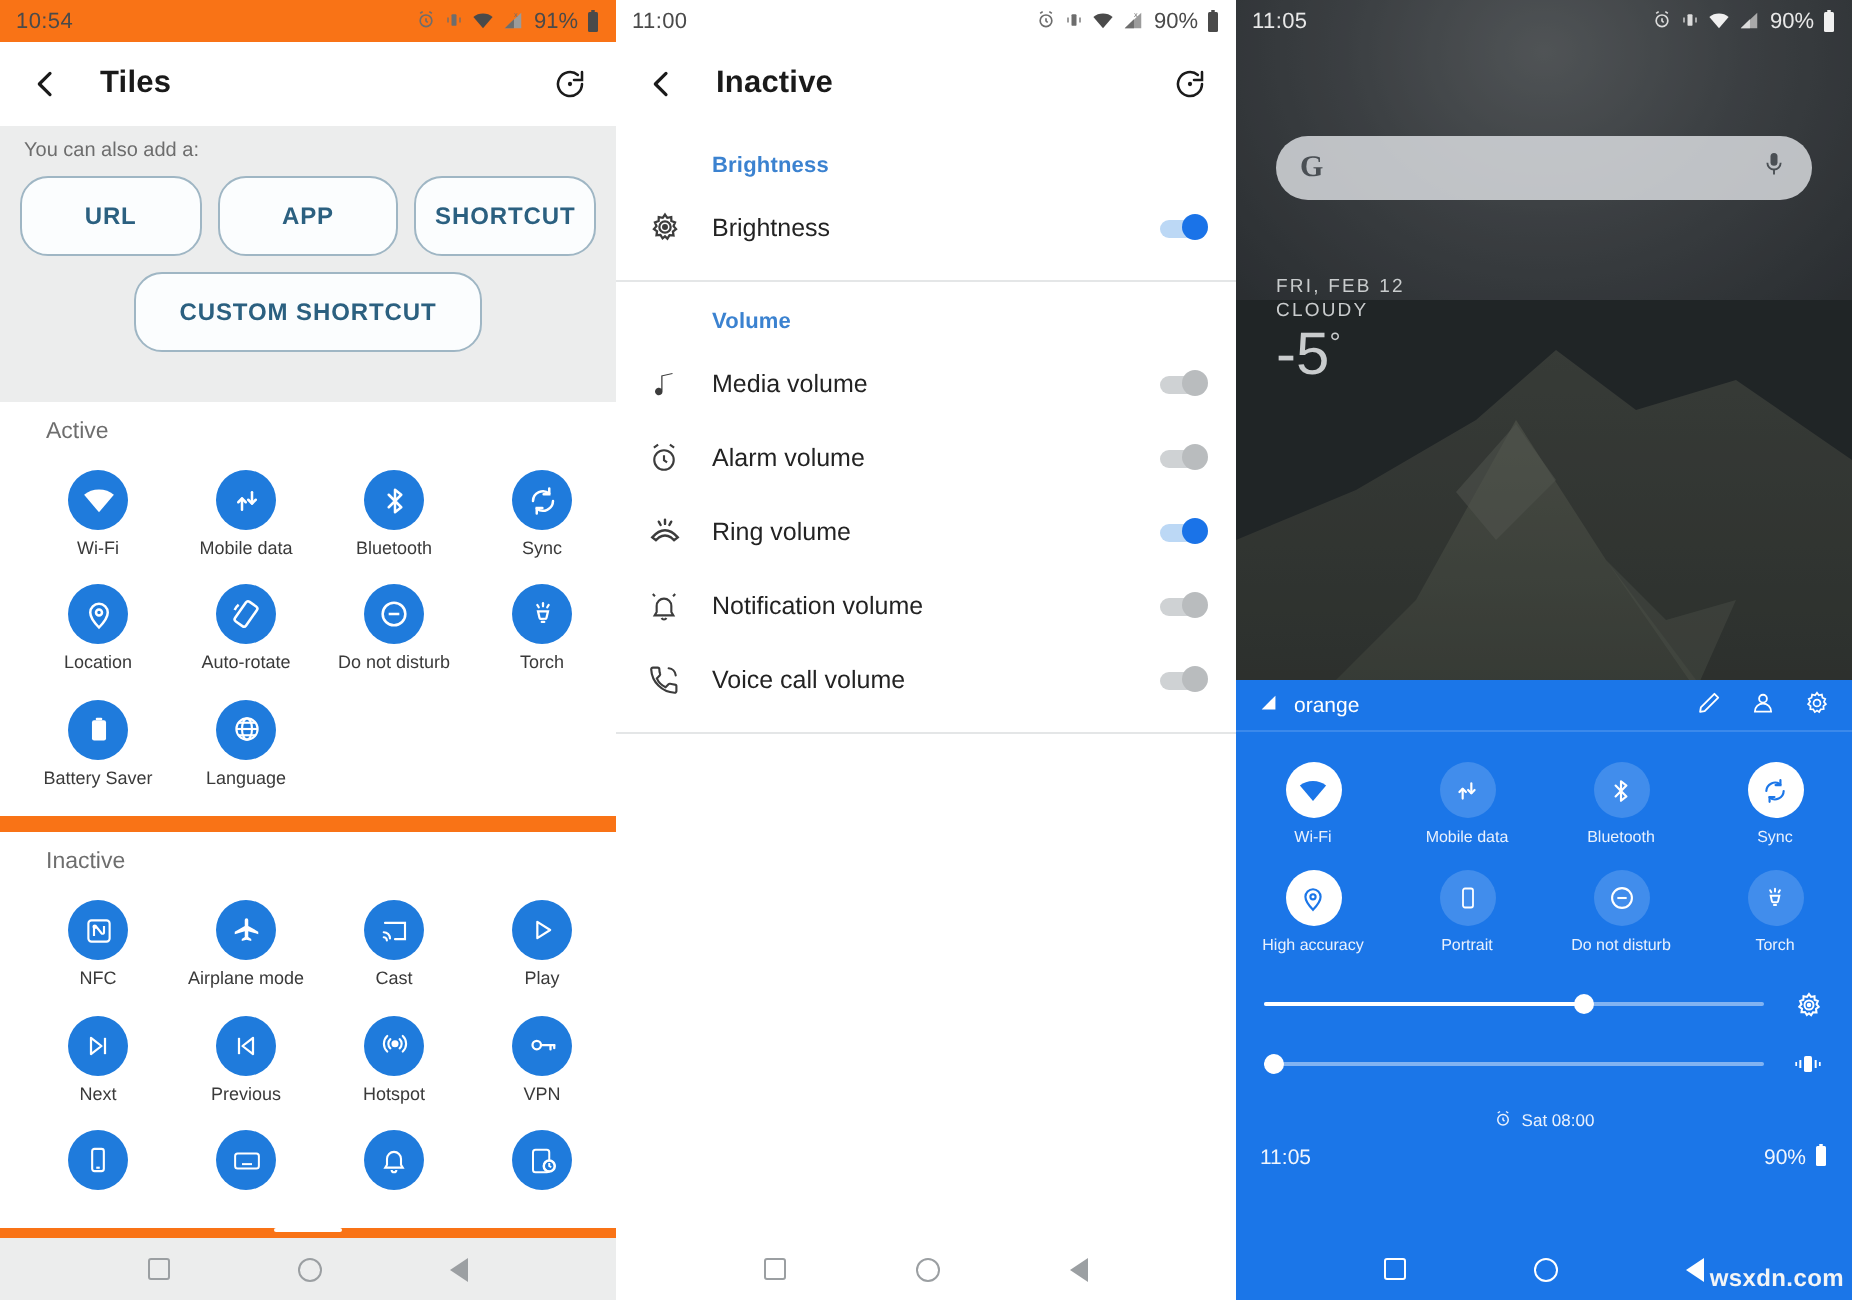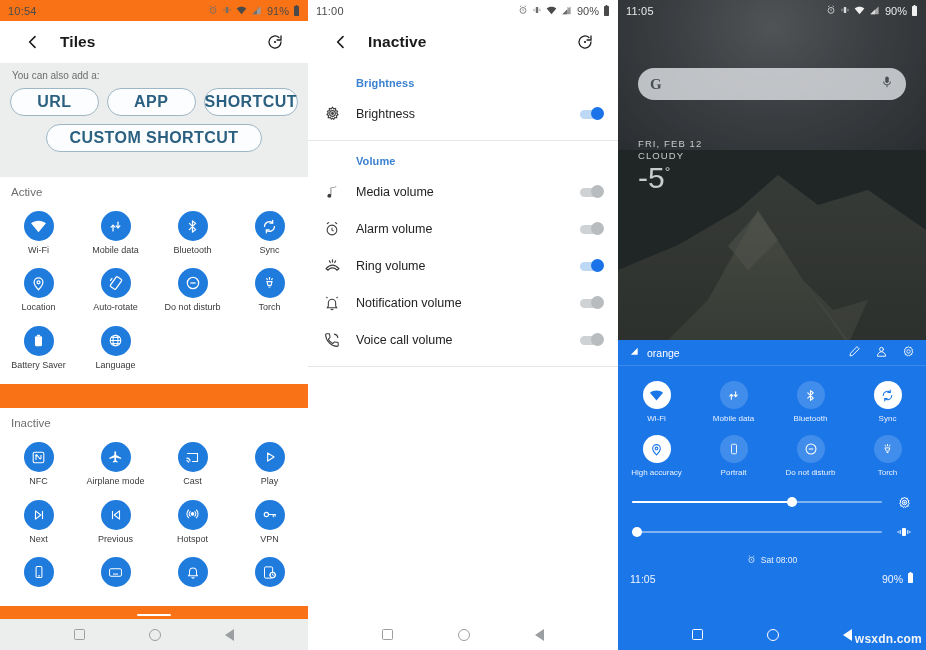--- a/index.html
+++ b/index.html
@@ -23,45 +23,45 @@
   }
   .sb-light{ color:#4a4a4a; }
   .sb-dark{ color:#e8e8e8; }
   .sb-time{ letter-spacing:.2px; }
   .sb-right{ margin-left:auto; display:flex; align-items:flex-start; gap:4px; }
   .sb-ic{ display:inline-flex; align-items:center; }
   .sb-pct{ font-size:11px; margin-left:1px; }
 
   
   .appbar{
-    height:42px; display:flex; align-items:center; padding:0 22px;
+    height:42px; display:flex; align-items:center; padding:0 12px;
     background:#fff;
   }
   .appbar .back{ width:22px; height:22px; display:flex; align-items:center; justify-content:center; cursor:pointer;}
   .appbar .title{
     font-size:15.5px; font-weight:bold; color:#1a1a1a; margin-left:16px;
     letter-spacing:.1px;
   }
   .appbar .act{ margin-left:auto; width:22px; height:22px; display:flex; align-items:center; justify-content:center; cursor:pointer;}
 
   
   .addbar{ background:#eceded; padding:6px 10px 25px 10px; }
   .addbar .hint{ font-size:10px; color:#6d6d6d; margin:1px 0 7px 2px; }
   .chiprow{ display:flex; gap:8px; justify-content:space-between; }
   .chip{
-    flex:1; height:28px; border:1px solid #9fb6c4; border-radius:14px;
-    background:#fbfdfe; color:#2b6080; font-size:16px; font-weight:bold;
+    flex:1; height:40px; border:1px solid #9fb6c4; border-radius:14px;
+    background:#fbfdfe; color:#2b6080; font-size:12px; font-weight:bold;
     display:flex; align-items:center; justify-content:center;
     letter-spacing:.45px; cursor:pointer;
   }
   .chiprow.center{ justify-content:center; margin-top:8px; }
   .chiprow.center .chip{ flex:0 0 auto; padding:0 22px;text-align:right; }
 
   
-  .card{ background:#fff; margin-bottom:24px; padding:9px 0 10px 0; }
+  .card{ background:#fff; margin-bottom:8px; padding:9px 0 10px 12px; }
   .card .sechead{ font-size:11.5px; color:#6e6e6e; padding:0 0 4px 11px; }
   .grid{ display:flex; flex-wrap:wrap; }
   .tile{
     width:25%; display:flex; flex-direction:column; align-items:center;
     padding:9px 1px 4px 1px; cursor:pointer;
   }
   .tile .circ{
     width:30px; height:30px; border-radius:50%; background:#1f7bdc;
     display:flex; align-items:center; justify-content:center;
     margin-bottom:5px;

